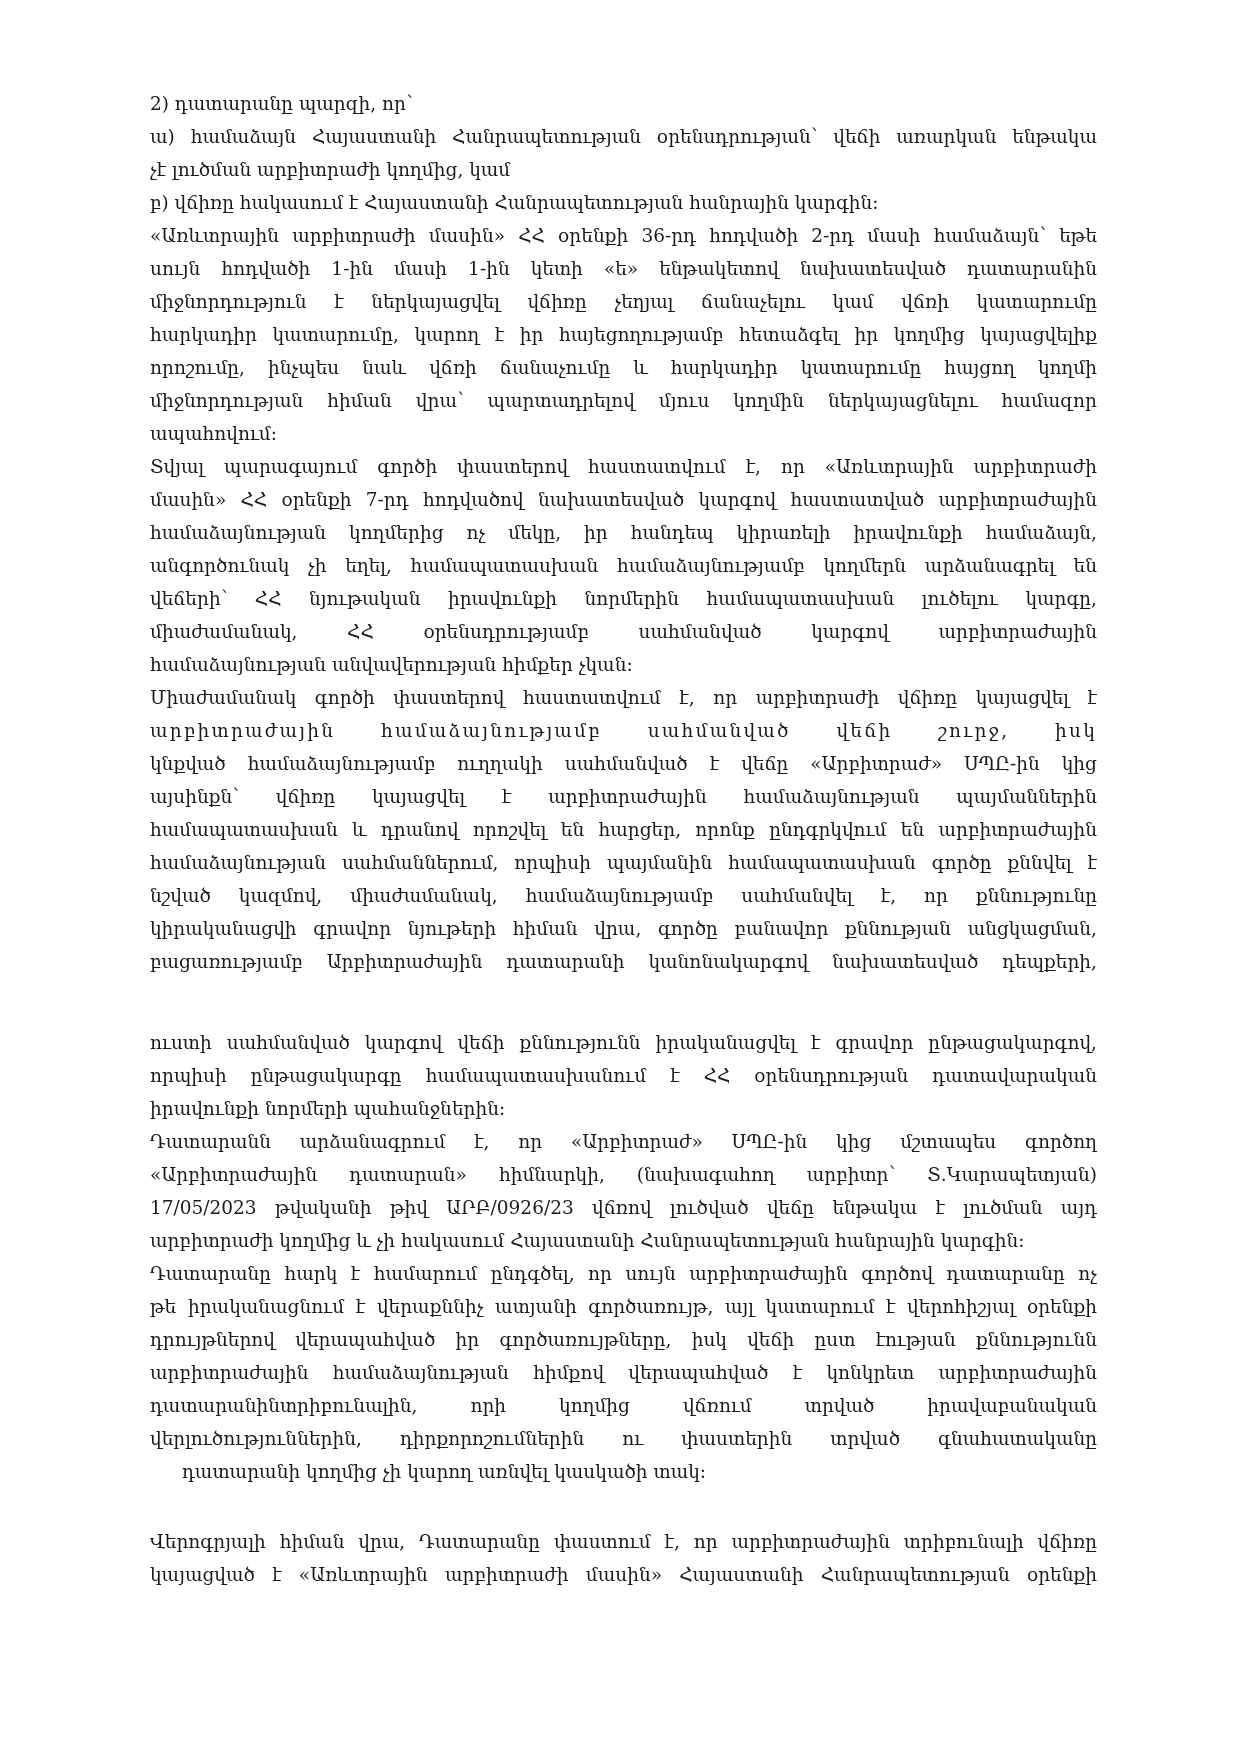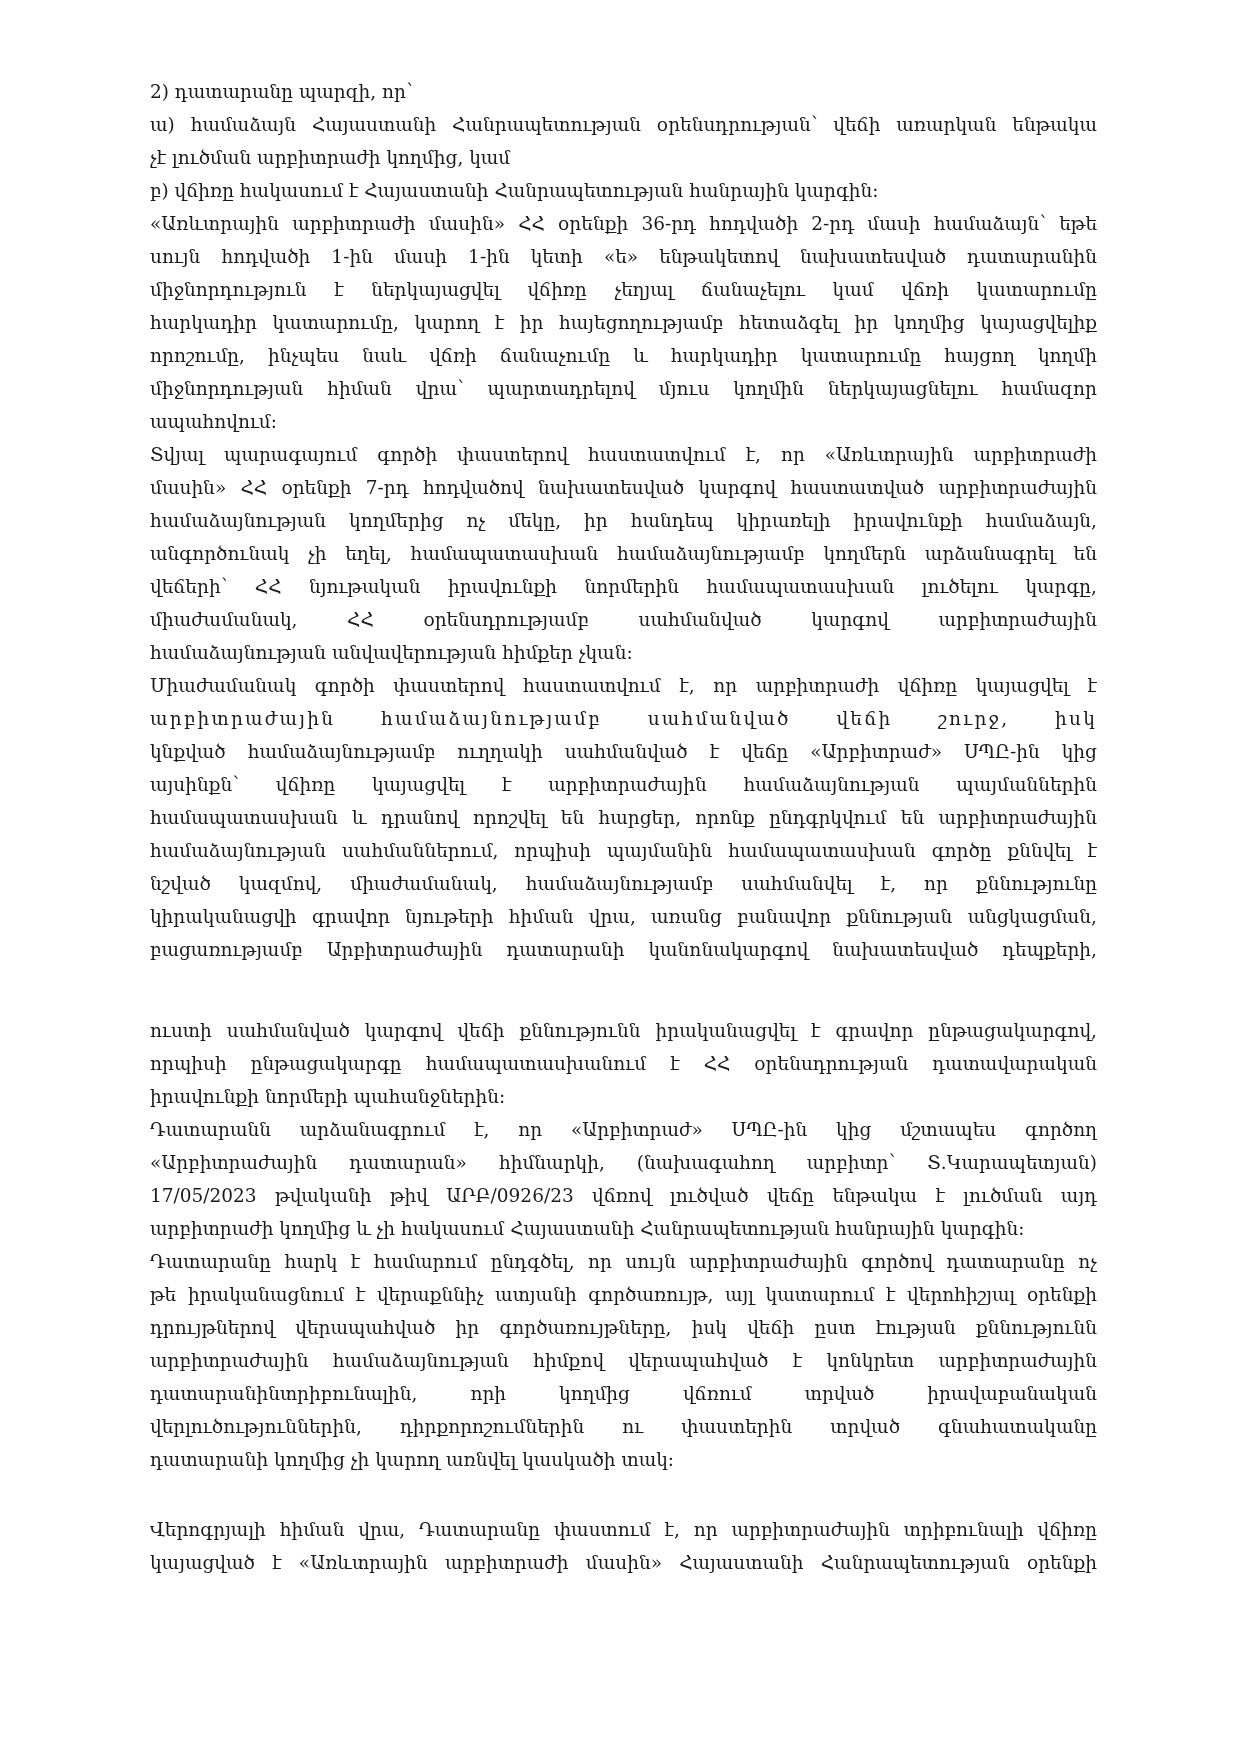--- a/index.html
+++ b/index.html
@@ -1,20 +1,20 @@
 <!DOCTYPE html>
 <html><head>
 <meta charset="utf-8">
 <style>
   html, body { margin: 0; padding: 0; background: #ffffff; }
   body { width: 1241px; height: 1754px; position: relative; overflow: hidden; }
   .page {
     position: absolute;
     left: 150px;
-    top: 75px;
+    top: 87px;
     width: 947px;
     font-family: "DejaVu Serif", serif;
     font-size: 18.5px;
     color: #1a1a1a;
   }
   .line {
     height: 33px;
     line-height: 33px;
     white-space: nowrap;
     text-align: justify;
@@ -46,31 +46,31 @@
     <div class="line" style="white-space: normal; overflow: hidden;">վեճերի՝ ՀՀ նյութական իրավունքի նորմերին համապատասխան լուծելու կարգը,</div>
     <div class="line" style="white-space: normal; overflow: hidden;">միաժամանակ, ՀՀ օրենսդրությամբ սահմանված կարգով արբիտրաժային</div>
     <div class="line last" style="white-space: normal; overflow: hidden;">համաձայնության անվավերության հիմքեր չկան:</div>
     <div class="line" style="white-space: normal; overflow: hidden;">Միաժամանակ գործի փաստերով հաստատվում է, որ արբիտրաժի վճիռը կայացվել է</div>
     <div class="line wide" style="white-space: normal; overflow: hidden;">արբիտրաժային համաձայնությամբ սահմանված վեճի շուրջ, իսկ</div>
     <div class="line" style="white-space: normal; overflow: hidden;">կնքված համաձայնությամբ ուղղակի սահմանված է վեճը «Արբիտրաժ» ՍՊԸ-ին կից</div>
     <div class="line" style="white-space: normal; overflow: hidden;">այսինքն՝ վճիռը կայացվել է արբիտրաժային համաձայնության պայմաններին</div>
     <div class="line" style="white-space: normal; overflow: hidden;">համապատասխան և դրանով որոշվել են հարցեր, որոնք ընդգրկվում են արբիտրաժային</div>
     <div class="line" style="white-space: normal; overflow: hidden;">համաձայնության սահմաններում, որպիսի պայմանին համապատասխան գործը քննվել է</div>
     <div class="line" style="white-space: normal; overflow: hidden;">նշված կազմով, միաժամանակ, համաձայնությամբ սահմանվել է, որ քննությունը</div>
-    <div class="line" style="white-space: normal; overflow: hidden;">կիրականացվի գրավոր նյութերի հիման վրա, առանց բանավոր քննության անցկացման,</div>
+    <div class="line" style="white-space: normal; overflow: hidden;">կիրականացվի գրավոր նյութերի հիման վրա, գործը բանավոր քննության անցկացման,</div>
     <div class="line" style="white-space: normal; overflow: hidden;">բացառությամբ Արբիտրաժային դատարանի կանոնակարգով նախատեսված դեպքերի,</div>
     <div class="line" style="white-space: normal; overflow: hidden; margin-top: 48px;">ուստի սահմանված կարգով վեճի քննությունն իրականացվել է գրավոր ընթացակարգով,</div>
     <div class="line" style="white-space: normal; overflow: hidden;">որպիսի ընթացակարգը համապատասխանում է ՀՀ օրենսդրության դատավարական</div>
     <div class="line last" style="white-space: normal; overflow: hidden;">իրավունքի նորմերի պահանջներին:</div>
     <div class="line" style="white-space: normal; overflow: hidden;">Դատարանն արձանագրում է, որ «Արբիտրաժ» ՍՊԸ-ին կից մշտապես գործող</div>
     <div class="line" style="white-space: normal; overflow: hidden;">«Արբիտրաժային դատարան» հիմնարկի, (նախագահող արբիտր՝ Տ.Կարապետյան)</div>
     <div class="line" style="white-space: normal; overflow: hidden;">17/05/2023 թվականի թիվ ԱՐԲ/0926/23 վճռով լուծված վեճը ենթակա է լուծման այդ</div>
     <div class="line last" style="white-space: normal; overflow: hidden;">արբիտրաժի կողմից և չի հակասում Հայաստանի Հանրապետության հանրային կարգին:</div>
     <div class="line" style="white-space: normal; overflow: hidden;">Դատարանը հարկ է համարում ընդգծել, որ սույն արբիտրաժային գործով դատարանը ոչ</div>
     <div class="line" style="white-space: normal; overflow: hidden;">թե իրականացնում է վերաքննիչ ատյանի գործառույթ, այլ կատարում է վերոհիշյալ օրենքի</div>
     <div class="line" style="white-space: normal; overflow: hidden;">դրույթներով վերապահված իր գործառույթները, իսկ վեճի ըստ էության քննությունն</div>
     <div class="line" style="white-space: normal; overflow: hidden;">արբիտրաժային համաձայնության հիմքով վերապահված է կոնկրետ արբիտրաժային</div>
     <div class="line" style="white-space: normal; overflow: hidden;">դատարանինտրիբունալին, որի կողմից  վճռում տրված իրավաբանական</div>
     <div class="line" style="white-space: normal; overflow: hidden;">վերլուծություններին, դիրքորոշումներին ու փաստերին տրված գնահատականը</div>
-    <div class="line last" style="white-space: normal; overflow: hidden;">դատարանի կողմից չի կարող առնվել կասկածի տակ:</div>
+    <div class="line last" style="white-space: normal; overflow: hidden; margin-left: 32px;">դատարանի կողմից չի կարող առնվել կասկածի տակ:</div>
     <div class="line" style="white-space: normal; overflow: hidden; margin-top: 37px;">Վերոգրյալի հիման վրա, Դատարանը փաստում է, որ արբիտրաժային տրիբունալի վճիռը</div>
     <div class="line" style="white-space: normal; overflow: hidden;">կայացված է «Առևտրային արբիտրաժի մասին» Հայաստանի Հանրապետության օրենքի</div>
   </div>
 
 </body></html>

